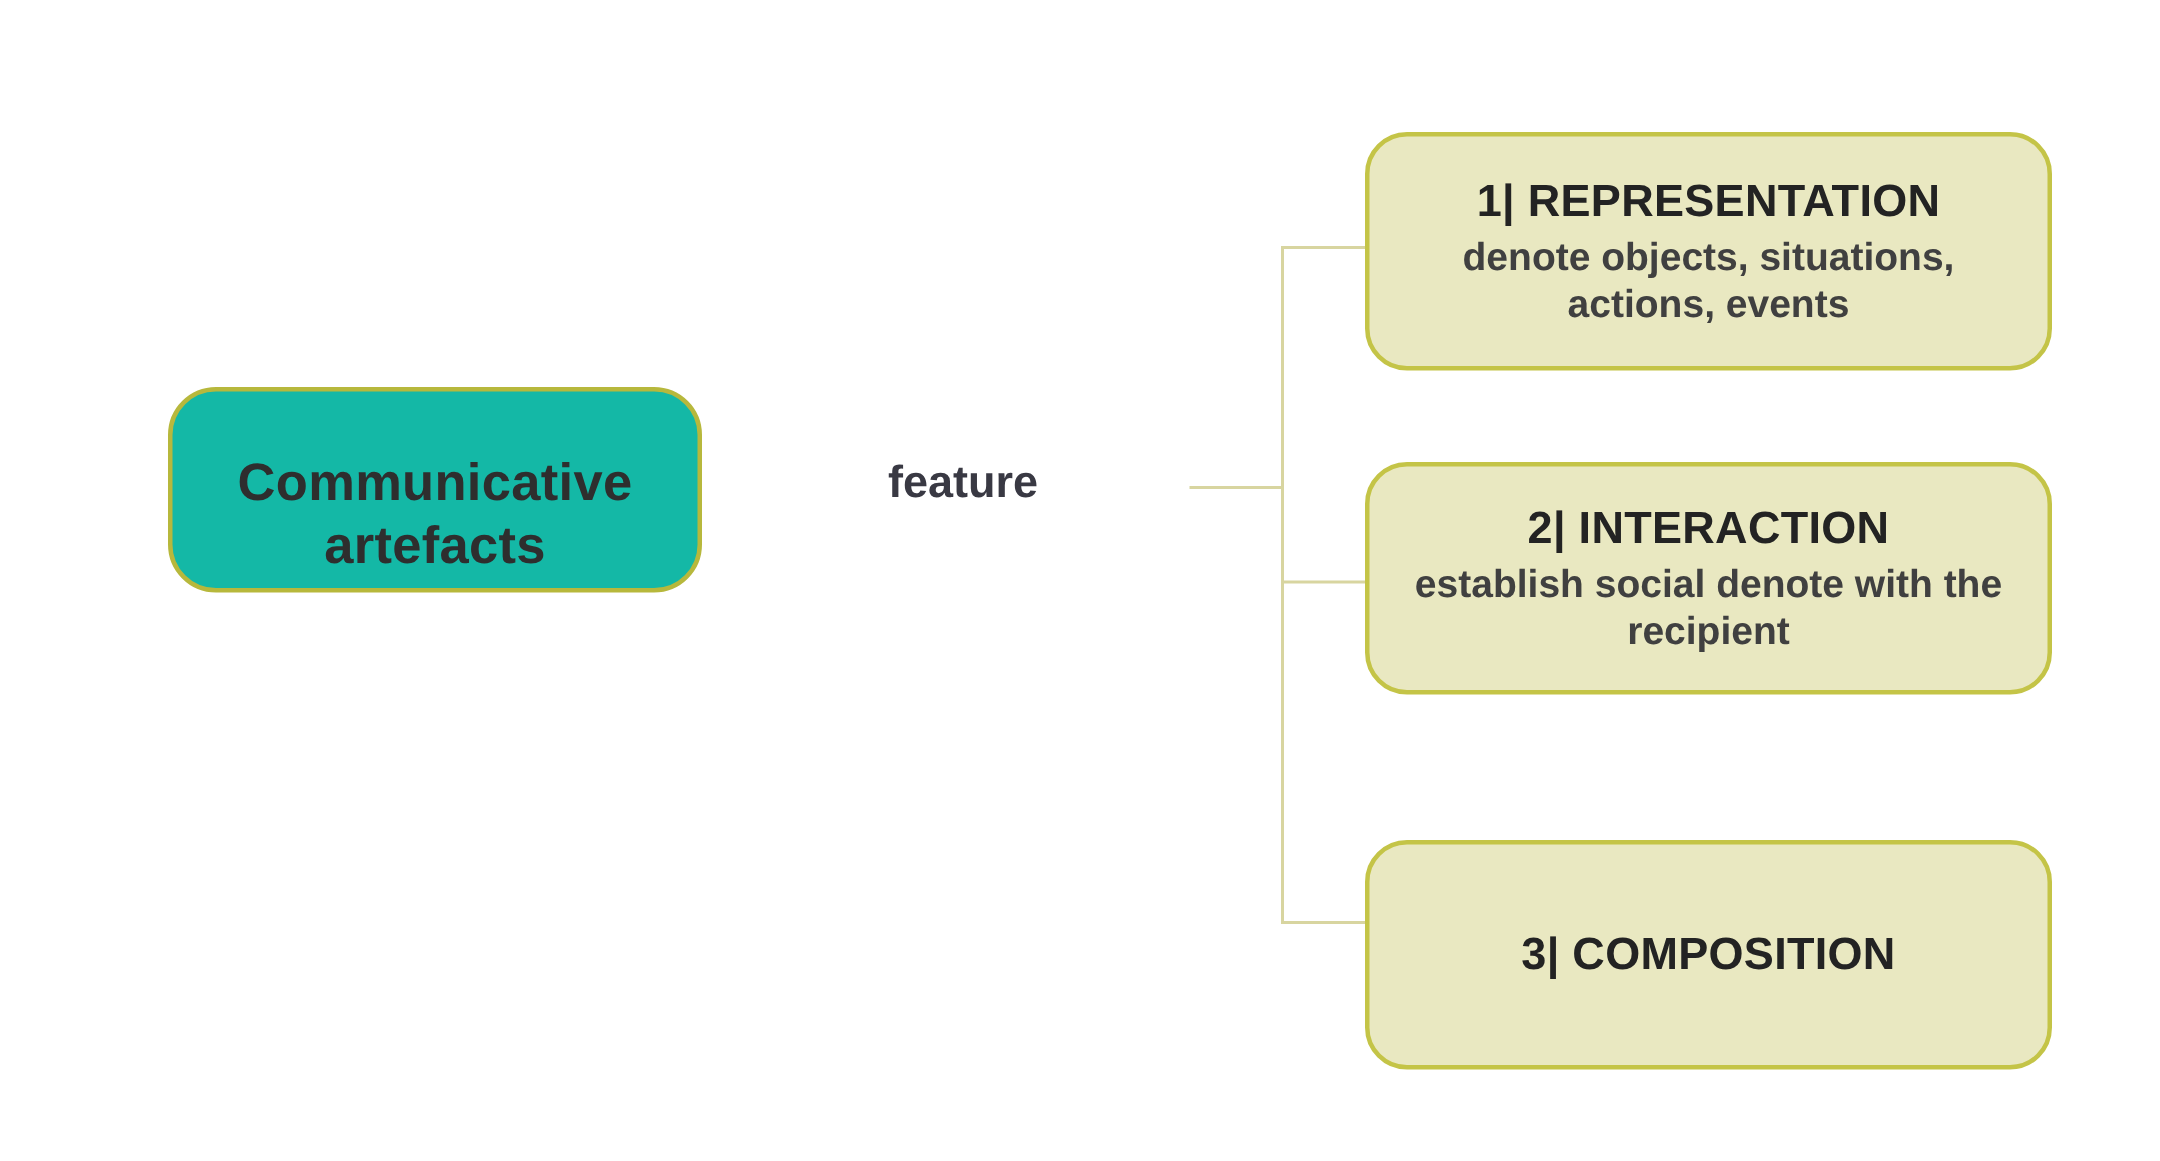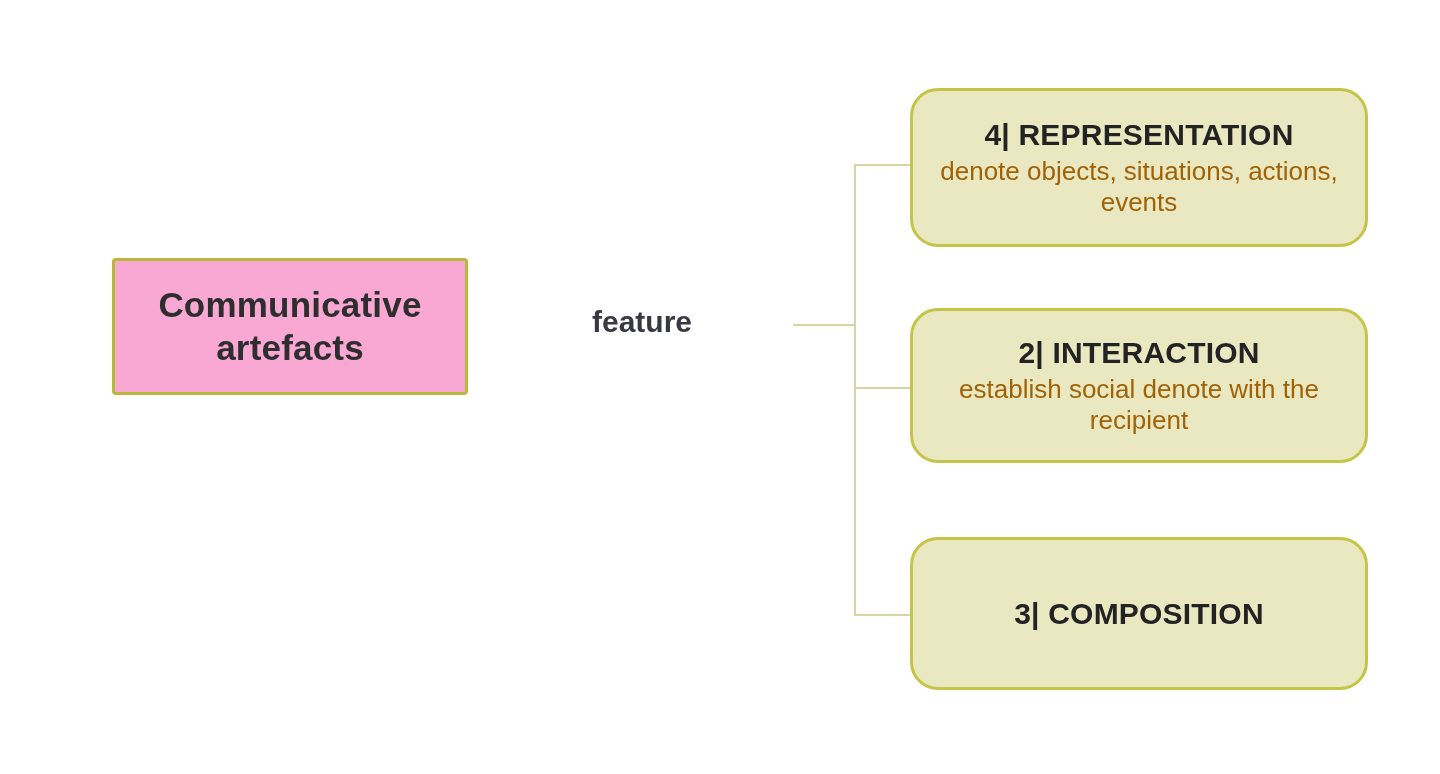--- a/index.html
+++ b/index.html
@@ -23,55 +23,56 @@
     display: flex;
     flex-direction: column;
     justify-content: center;
     text-align: center;
   }
   #root-node {
     left: 112px;
     top: 258px;
     width: 356px;
     height: 137px;
-    background: #f9a8d4;
+    background: #14b8a6;
     border: 3px solid #b7b83c;
-    border-radius: 4px;
+    border-radius: 32px;
     padding: 6px 14px;
+    justify-content: flex-end;
   }
   #root-node .root-label {
     font-size: 35px;
     font-weight: bold;
     line-height: 1.22;
     color: #2e2e2e;
     letter-spacing: 0.2px;
   }
   .feature-node {
     background: #e9e8c1;
     border: 3px solid #c4c447;
     border-radius: 28px;
     left: 910px;
     width: 458px;
     padding: 8px 18px;
   }
   #node-1 { top: 88px;  height: 159px; }
   #node-2 { top: 308px; height: 155px; }
-  #node-3 { top: 537px; height: 153px; }
+  #node-3 { top: 560px; height: 153px; }
 
   .node-title {
     font-size: 30px;
     font-weight: bold;
     color: #232323;
     line-height: 1.25;
     letter-spacing: 0.2px;
   }
   .node-desc {
     font-size: 26px;
-    font-weight: normal;
-    color: #a16207;
+    font-weight: bold;
+    color: #404040;
     line-height: 1.22;
     margin-top: 2px;
   }
 
   
   #branch-label {
     position: absolute;
     left: 592px;
     top: 305px;
     width: 160px;
@@ -102,21 +103,21 @@
   <div class="line" id="line-stub-2"></div>
   <div class="line" id="line-stub-3"></div>
 
   <div class="node" id="root-node">
     <div class="root-label">Communicative artefacts</div>
   </div>
 
   <div id="branch-label">feature</div>
 
   <div class="node feature-node" id="node-1">
-    <div class="node-title">4| REPRESENTATION</div>
+    <div class="node-title">1| REPRESENTATION</div>
     <div class="node-desc">denote objects, situations, actions, events</div>
   </div>
 
   <div class="node feature-node" id="node-2">
     <div class="node-title">2| INTERACTION</div>
     <div class="node-desc">establish social denote with the recipient</div>
   </div>
 
   <div class="node feature-node" id="node-3">
     <div class="node-title">3| COMPOSITION</div>

